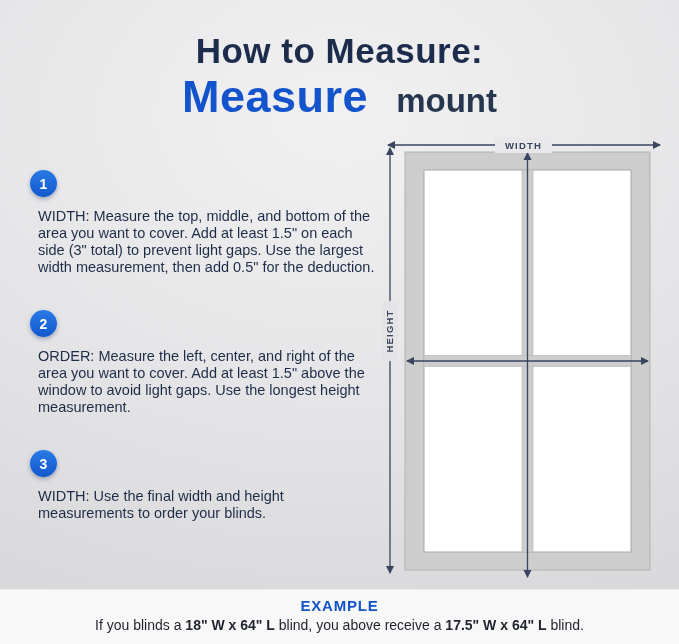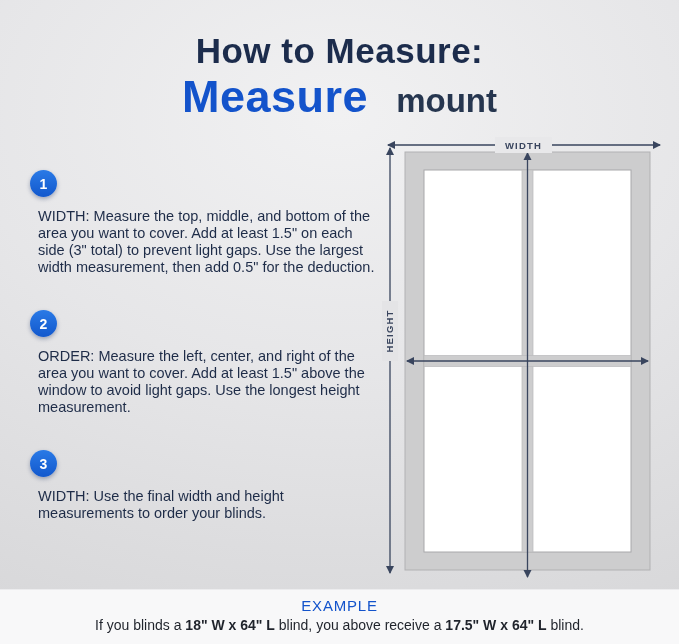--- a/index.html
+++ b/index.html
@@ -35,21 +35,21 @@
 
   
   .diagram{position:absolute;left:372px;top:125px;}
 
   
   .example{
     position:absolute;left:0;bottom:0;width:100%;height:54px;
     background:#f8f8f9;text-align:center;
     border-top:1px solid #ececee;
   }
-  .ex-h{margin-top:7px;font-size:15px;font-weight:400;letter-spacing:.8px;color:#1353cb;}
+  .ex-h{margin-top:7px;font-size:15px;font-weight:700;letter-spacing:.8px;color:#1353cb;}
   .ex-t{margin:3px 0 0 0;font-size:14px;color:#1f232b;}
   .ex-t b{font-weight:700;}
 </style>
 </head>
 <body>
 
 <div class="page">
 
   <header class="title">
     <div class="t1">How to Measure:</div>

